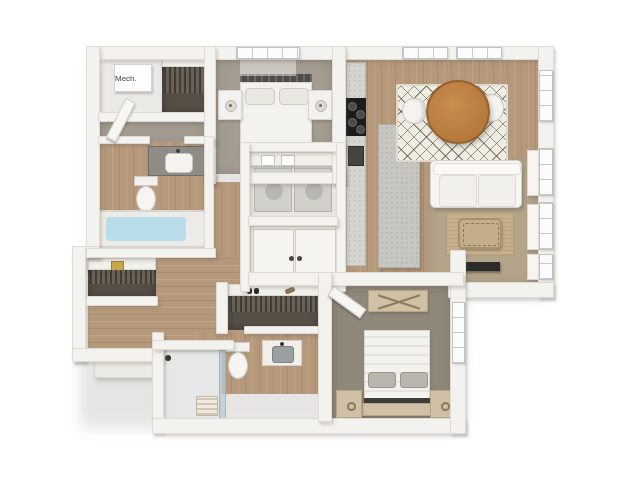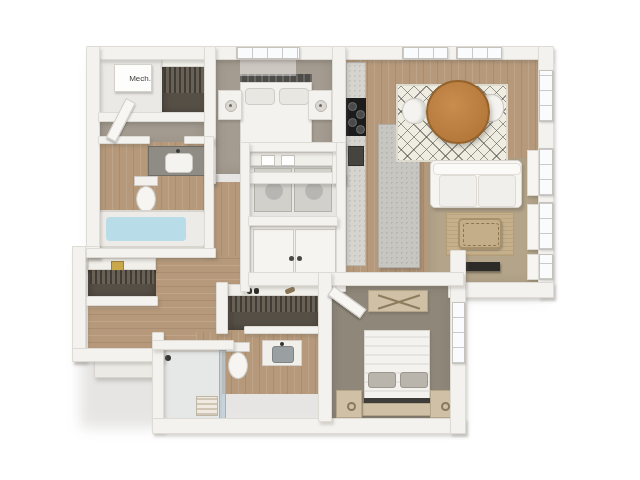--- a/index.html
+++ b/index.html
@@ -29,21 +29,21 @@
   .win-v{background-image:repeating-linear-gradient(0deg,rgba(140,140,140,.45) 0 1px,transparent 1px 15px);}
   .sill{position:absolute;background:#f6f5f1;border:1px solid #dcd8d2;z-index:4;box-shadow:1px 2px 2px rgba(0,0,0,.12);}
   .door{position:absolute;background:#f8f6f3;border:1px solid #cfcbc5;z-index:6;box-shadow:1px 2px 2px rgba(0,0,0,.25);}
   .glass{position:absolute;background:rgba(185,203,213,.7);border:1px solid rgba(150,170,182,.8);z-index:3;}
   .lamp{position:absolute;width:10px;height:10px;border-radius:50%;background:#dcd9d3;border:1px solid #b9b5ad;}
   .lamp:after{content:"";position:absolute;left:3px;top:3px;width:3px;height:3px;border-radius:50%;background:#6d685f;}
   .burner{position:absolute;width:7px;height:7px;border-radius:50%;background:#4a4a4a;border:1px solid #6e6e6e;}
   .knob{position:absolute;width:5px;height:5px;border-radius:50%;background:#7a6f5c;}
   .bar{position:absolute;width:44px;height:2px;background:#8d7c5d;left:8px;top:10px;}
   .speckle{background-image:radial-gradient(rgba(0,0,0,.08) 1px,transparent 1px);background-size:5px 5px;}
-  .mech-label{position:absolute;background:#fdfdfc;border:1px solid #d5d1cb;z-index:7;display:flex;align-items:center;justify-content:flex-end;
+  .mech-label{position:absolute;background:#fdfdfc;border:1px solid #d5d1cb;z-index:7;display:flex;align-items:center;justify-content:flex-start;
               font-size:8px;color:#43413d;box-shadow:1px 2px 2px rgba(0,0,0,.18);}
   .gshadow{position:absolute;background:rgba(60,55,45,.13);filter:blur(7px);z-index:0;border-radius:6px;}
 </style>
 </head>
 <body>
 
 <div id="canvas">
 
   <div class="gshadow" style="left:92px;top:58px;width:452px;height:240px;"></div>
   <div class="gshadow" style="left:80px;top:260px;width:380px;height:168px;"></div>

